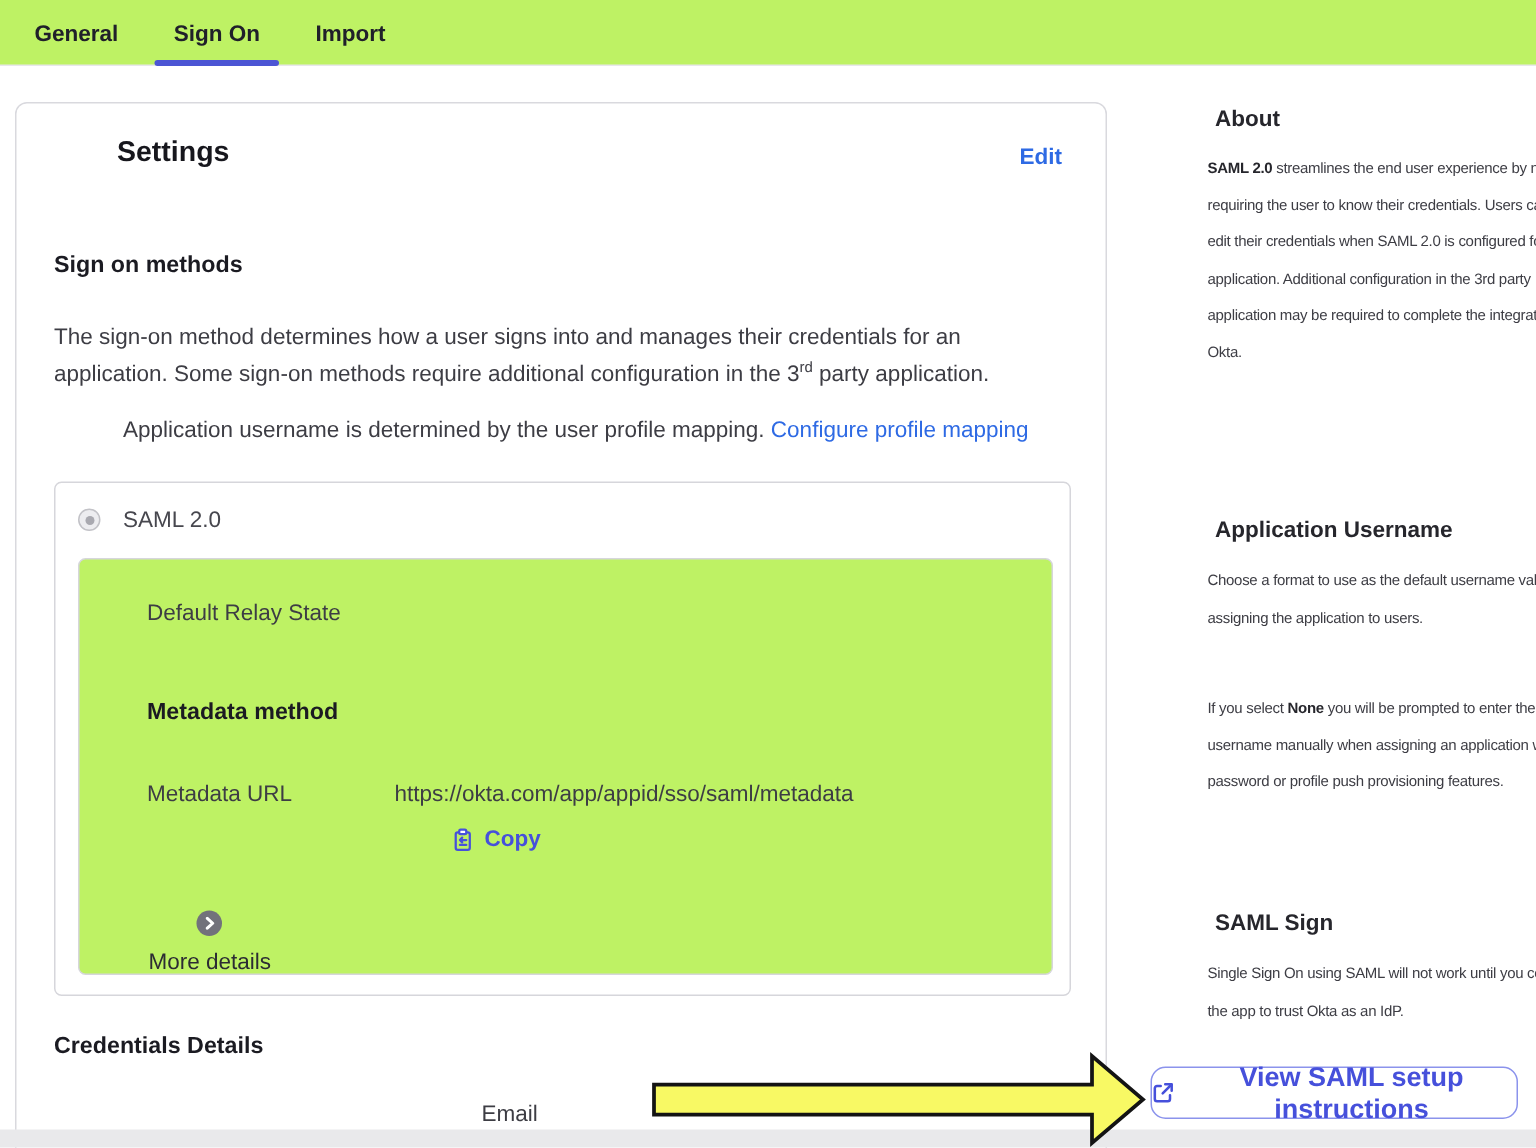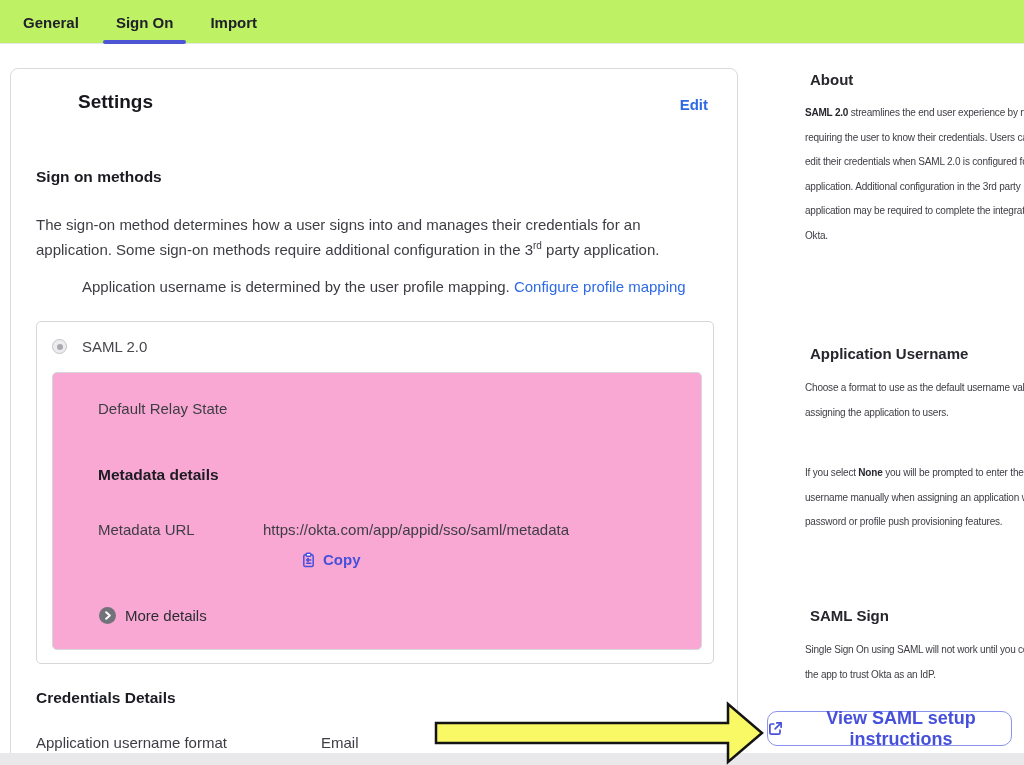--- a/index.html
+++ b/index.html
@@ -35,30 +35,30 @@
     border:1px solid #d6d6db; border-radius:5px; background:#fff; }
   .radio-row { position:absolute; left:15px; top:16px; display:flex;
     align-items:center; gap:15px; }
   .radio-outer { width:15px; height:15px; border-radius:50%;
     border:1.5px solid #c2c2c7; background:#ededf0; display:flex;
     align-items:center; justify-content:center; cursor:pointer; }
   .radio-dot { width:6px; height:6px; border-radius:50%; background:#a9a9b0; }
   .radio-label { font-size:15px; color:#47474e; }
 
   .inner-box { position:absolute; left:15px; top:50px; width:650px; height:278px;
-    border:1px solid #d6d6db; border-radius:5px; background:#f9a8d4; }
+    border:1px solid #d6d6db; border-radius:5px; background:#bef264; }
   .drs-label { position:absolute; left:45px; top:23px; }
   .meta-h { position:absolute; left:45px; top:93px; }
   .meta-label { position:absolute; left:45px; top:144px; }
   .meta-value { position:absolute; left:210px; top:144px; }
   .copy-link { position:absolute; left:248px; top:178px; display:flex;
     align-items:center; gap:7px; font-size:15px; font-weight:700; color:#4650db;
     cursor:pointer; }
   .more-details { position:absolute; left:46px; top:234px; display:flex;
-    align-items:center; gap:9px; font-size:15px; color:#2c2c33; cursor:pointer; }
+    align-items:center; gap:9px; font-size:15px; color:#2c2c33; cursor:pointer;flex-direction:column; }
   .circle-chev { width:17px; height:17px; border-radius:50%; background:#72727b;
     display:flex; align-items:center; justify-content:center; }
 
   .cred-h { position:absolute; left:25px; top:620px; }
   .cred-label { position:absolute; left:25px; top:661px; }
   .cred-value { position:absolute; left:310px; top:661px; }
 
   
   .sidebar { position:absolute; left:765px; top:60px; width:259px; }
   .sb-h { font-size:15px; font-weight:700; color:#26262c;margin-left:45px; }
@@ -108,21 +108,21 @@
     <div class="radio-row">
       <span class="radio-outer">
         <span class="radio-dot"></span>
       </span>
       <span class="radio-label">SAML 2.0</span>
     </div>
 
     <div class="inner-box">
       <div class="body-t drs-label">Default Relay State</div>
 
-      <h3 class="section-h meta-h">Metadata details</h3>
+      <h3 class="section-h meta-h">Metadata method</h3>
 
       <div class="body-t meta-label">Metadata URL</div>
       <div class="body-t meta-value">https://okta.com/app/appid/sso/saml/metadata</div>
 
       <a class="copy-link">
         <span>
           <svg width="15" height="16" viewBox="0 0 16 17" fill="none" stroke="#4650db" stroke-width="1.6" stroke-linecap="round" stroke-linejoin="round">
             <rect x="3" y="3" width="10" height="12.5" rx="1.5"></rect>
             <rect x="5.5" y="1.2" width="5" height="3.2" rx="1" fill="#ffffff"></rect>
             <path d="M10.5 8.5 H6 M7.6 6.8 L6 8.5 L7.6 10.2"></path>
@@ -137,21 +137,20 @@
           <svg width="8" height="9" viewBox="0 0 8 9" fill="none" stroke="#ffffff" stroke-width="2" stroke-linecap="round" stroke-linejoin="round">
             <path d="M2.2 1.2 L5.8 4.5 L2.2 7.8"></path>
           </svg>
         </span>
         <span>More details</span>
       </div>
     </div>
   </div>
 
   <h2 class="section-h cred-h">Credentials Details</h2>
-  <div class="body-t cred-label">Application username format</div>
   <div class="body-t cred-value">Email</div>
 </section>
 
 <aside class="sidebar">
   <h3 class="sb-h sb-about-h">About</h3>
   <p class="sb-t sb-about-t"><b>SAML 2.0</b><span> streamlines the end user experience by not requiring the user to know their credentials. Users cannot edit their credentials when SAML 2.0 is configured for this application. Additional configuration in the 3rd party application may be required to complete the integration with Okta.</span></p>
 
   <h3 class="sb-h sb-appuser-h">Application Username</h3>
   <p class="sb-t sb-appuser-p1">Choose a format to use as the default username value when assigning the application to users.</p>
   <p class="sb-t sb-appuser-p2"><span>If you select </span><b>None</b><span> you will be prompted to enter the username manually when assigning an application with password or profile push provisioning features.</span></p>

